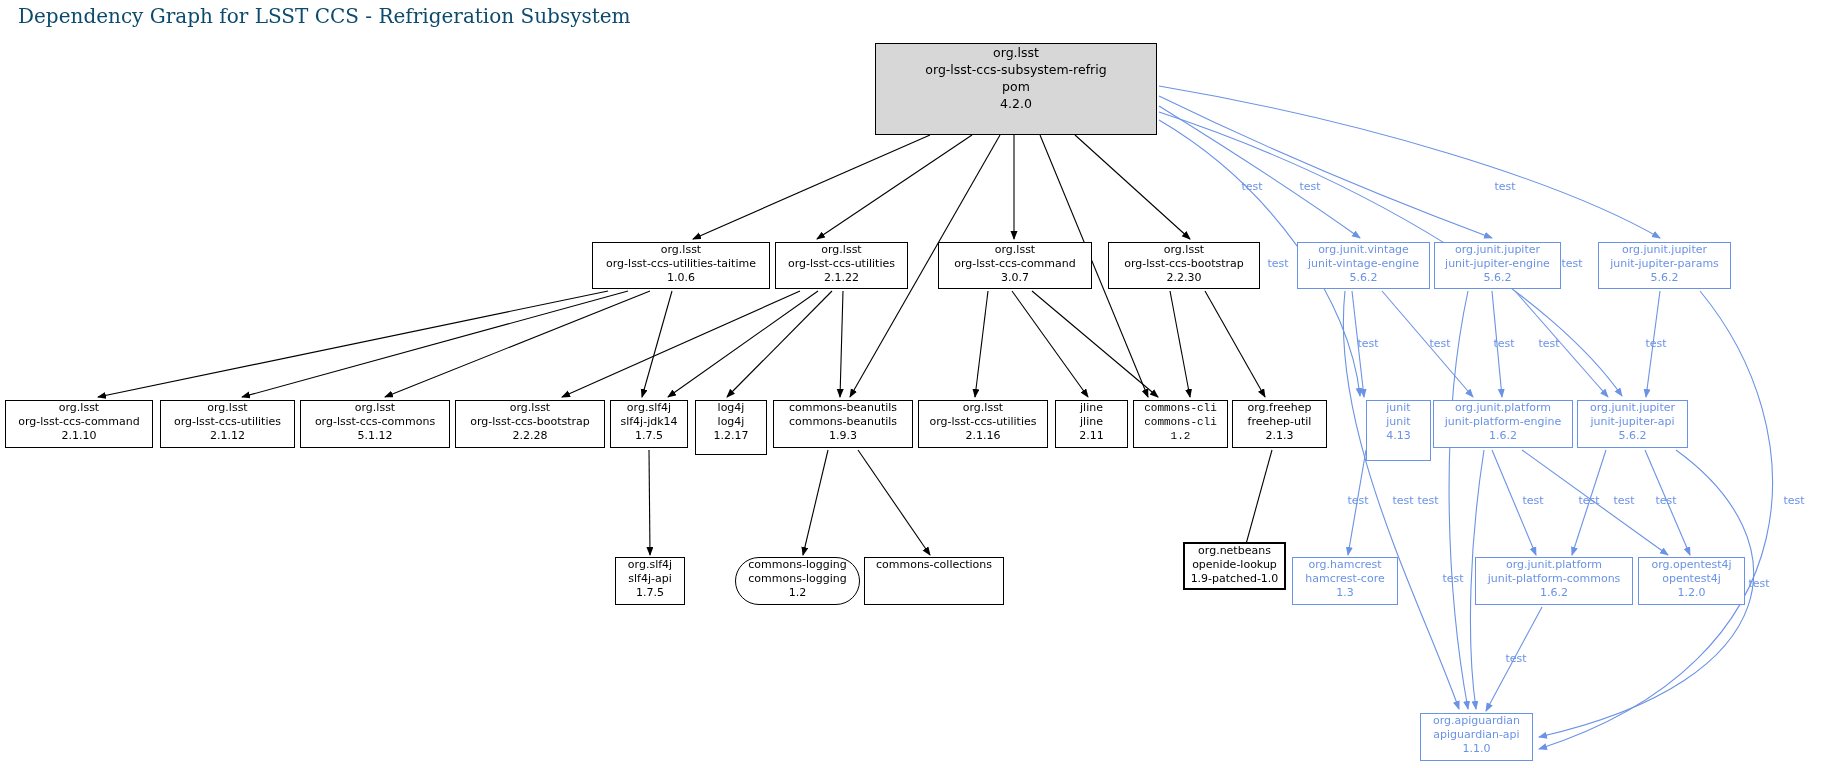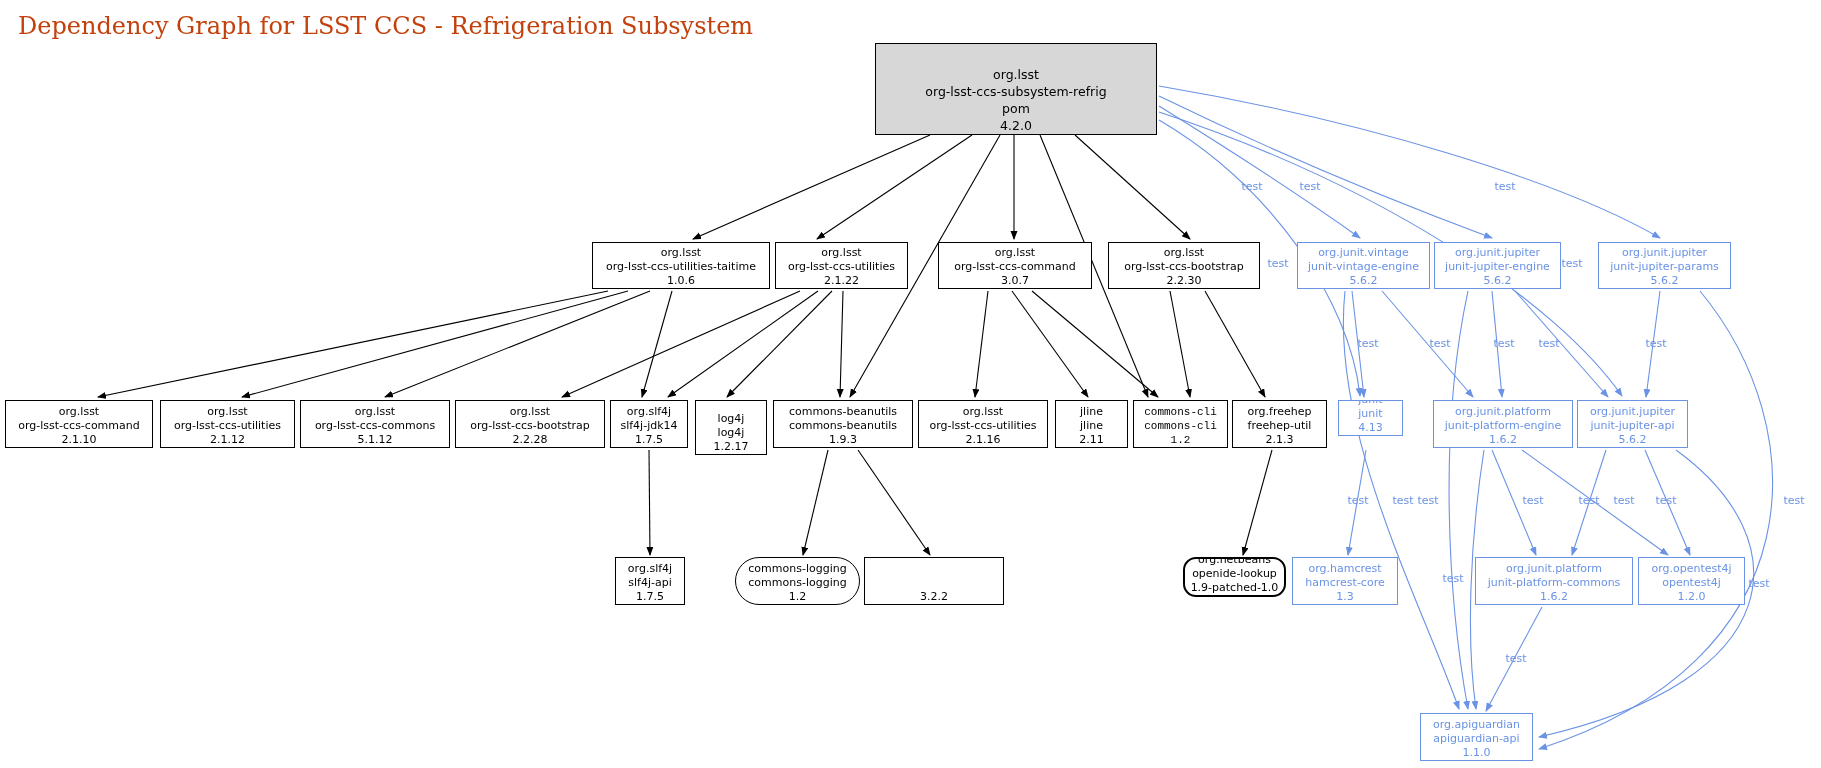--- a/index.html
+++ b/index.html
@@ -1,21 +1,21 @@
 <!DOCTYPE html>
 <html><head>
 <meta charset="utf-8">
 <style>
   html,body{margin:0;padding:0;background:#ffffff}
   body{width:1821px;height:768px;position:relative;overflow:hidden;
        font-family:"DejaVu Sans","Liberation Sans",sans-serif}
-  .title{position:absolute;left:18px;top:12px;font-family:"DejaVu Serif","Liberation Serif",serif;
-         font-size:24px;color:#c2410c;white-space:nowrap}
+  .title{position:absolute;left:18px;top:4px;font-family:"DejaVu Serif","Liberation Serif",serif;
+         font-size:20px;color:#0c4a6e;white-space:nowrap}
   .node{position:absolute;box-sizing:border-box;border:1px solid #000;background:#fff;
-        display:flex;flex-direction:column;align-items:center;justify-content:flex-end;
+        display:flex;flex-direction:column;align-items:center;justify-content:flex-start;
         text-align:center;font-size:11px;line-height:14px;color:#000;white-space:nowrap;overflow:hidden}
   .node.root{background:#d7d7d7;font-size:12.5px;line-height:17px}
   .node.test{border-color:#6a92e5;color:#6a92e5}
   .node.bold{border-width:2px}
   #edges{position:absolute;left:0;top:0;pointer-events:none}
   #edges text{font-size:11px;fill:#6a92e5}
 </style>
 </head>
 <body>
 
@@ -191,21 +191,21 @@
     <div class="node " style="left: 1133px; top: 400px; width: 95px; height: 48px; font-family: Liberation Mono, monospace;">
       <div>commons-cli</div>
       <div>commons-cli</div>
       <div>1.2</div>
     </div>
     <div class="node " style="left: 1232px; top: 400px; width: 95px; height: 48px;">
       <div>org.freehep</div>
       <div>freehep-util</div>
       <div>2.1.3</div>
     </div>
-    <div class="node test" style="left: 1338px; top: 400px; width: 65px; height: 36px;">
+    <div class="node test" style="left: 1366px; top: 400px; width: 65px; height: 61px;">
       <div>junit</div>
       <div>junit</div>
       <div>4.13</div>
     </div>
     <div class="node test" style="left: 1433px; top: 400px; width: 140px; height: 48px;">
       <div>org.junit.platform</div>
       <div>junit-platform-engine</div>
       <div>1.6.2</div>
     </div>
     <div class="node test" style="left: 1577px; top: 400px; width: 111px; height: 48px;">
@@ -221,21 +221,21 @@
     <div class="node " style="left: 735px; top: 557px; width: 125px; height: 48px; border-radius: 24px;">
       <div>commons-logging</div>
       <div>commons-logging</div>
       <div>1.2</div>
     </div>
     <div class="node " style="left: 864px; top: 557px; width: 140px; height: 48px; gap: 32px;">
       <div>commons-collections</div>
       <div>commons-collections</div>
       <div>3.2.2</div>
     </div>
-    <div class="node  bold" style="left: 1183px; top: 557px; width: 103px; height: 40px; border-radius: 13px;">
+    <div class="node  bold" style="left: 1183px; top: 542px; width: 103px; height: 48px;">
       <div>org.netbeans</div>
       <div>openide-lookup</div>
       <div>1.9-patched-1.0</div>
     </div>
     <div class="node test" style="left: 1292px; top: 557px; width: 106px; height: 48px;">
       <div>org.hamcrest</div>
       <div>hamcrest-core</div>
       <div>1.3</div>
     </div>
     <div class="node test" style="left: 1475px; top: 557px; width: 158px; height: 48px;">

